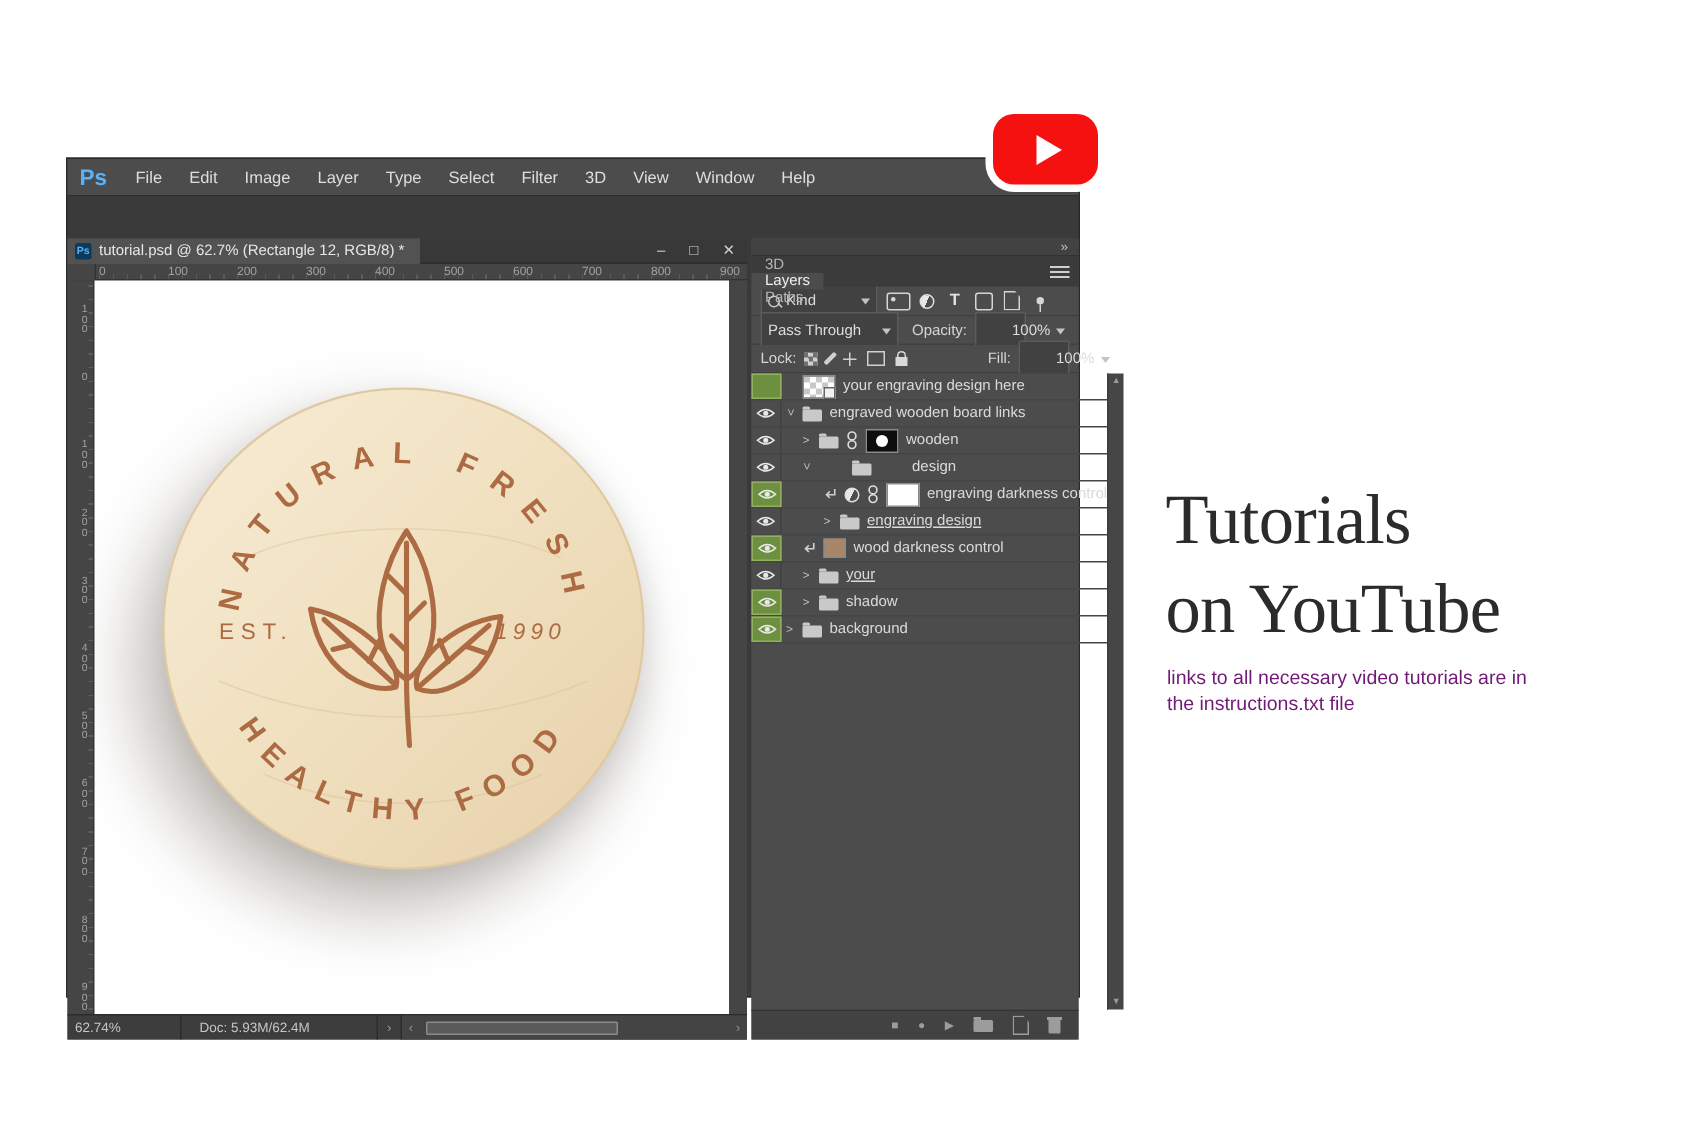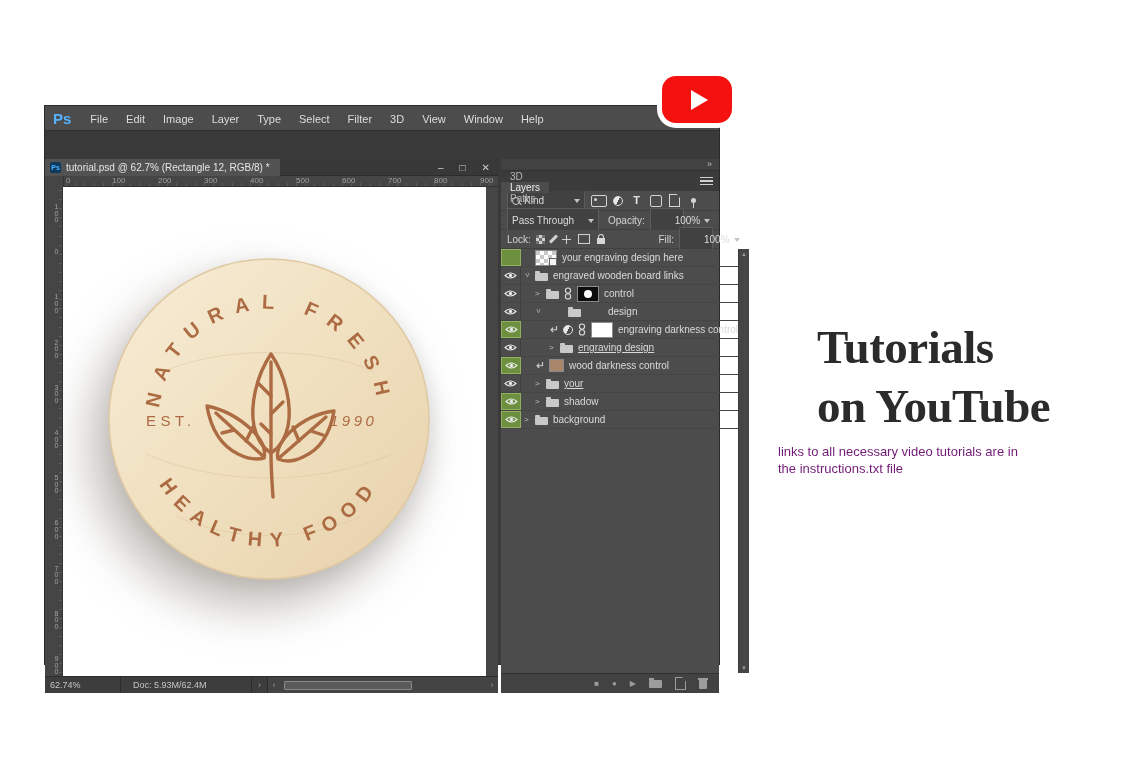--- a/index.html
+++ b/index.html
@@ -118,21 +118,21 @@
   .pb-folder{width:13px;height:8px;background:#9c9c9c;border-radius:1px;position:relative;}
   .pb-folder::before{content:"";position:absolute;left:0;top:-2px;width:5px;height:2px;background:#9c9c9c;}
   .pb-page{width:9px;height:11px;border:1px solid #9c9c9c;clip-path:polygon(0 0,65% 0,100% 35%,100% 100%,0 100%);}
   .pb-trash{width:8px;height:9px;background:#9c9c9c;border-radius:0 0 1px 1px;position:relative;margin-top:2px;}
   .pb-trash::before{content:"";position:absolute;left:-1px;top:-2px;width:10px;height:1.5px;background:#9c9c9c;}
 
   
   .yt-icon{position:absolute;left:662px;top:76px;width:70px;height:47px;background:#f61111;border-radius:14px;box-shadow:0 0 0 5px #fff;display:flex;align-items:center;justify-content:center;z-index:5;}
   .yt-play{width:0;height:0;border-left:17px solid #fff;border-top:10px solid transparent;border-bottom:10px solid transparent;margin-left:4px;}
 
-  .aside-title{position:absolute;left:817px;top:318px;font-family:"Liberation Serif",serif;font-weight:700;font-size:47px;line-height:59px;color:#2b2b2b;letter-spacing:-0.5px;}
+  .aside-title{position:absolute;left:777px;top:318px;font-family:"Liberation Serif",serif;font-weight:400;font-size:47px;line-height:59px;color:#2b2b2b;letter-spacing:-0.5px;}
   .aside-sub{position:absolute;left:778px;top:443px;width:256px;font-size:13px;line-height:17px;color:#701a75;}
 
   
   .arc-text{font-family:"Liberation Sans",sans-serif;fill:#ac6b42;}
 </style>
 </head>
 <body>
 
 <div class="page">
 
@@ -383,21 +383,21 @@
                   </svg>
                 </div>
                 <div class="row-content" style="padding-left: 14px;">
                   <span class="chev">&gt;</span>
                   <span class="folder"></span>
                   <svg width="8" height="13">
                     <circle cx="4" cy="3.6" r="2.6" fill="none" stroke="#dcdcdc" stroke-width="1.1"></circle>
                     <circle cx="4" cy="9.4" r="2.6" fill="none" stroke="#dcdcdc" stroke-width="1.1"></circle>
                   </svg>
                   <span class="thumb mask"></span>
-                  <span class="layer-name">control</span>
+                  <span class="layer-name">wooden</span>
                 </div>
               </div>
               <div class="layer-row">
                 <div class="eye-cell">
                   <svg width="13" height="9">
                     <path d="M1,4.5 Q6.5,-0.5 12,4.5 Q6.5,9.5 1,4.5 Z" fill="none" stroke="#e8e8e8" stroke-width="1.1"></path>
                     <circle cx="6.5" cy="4.5" r="1.7" fill="#e8e8e8"></circle>
                   </svg>
                 </div>
                 <div class="row-content" style="padding-left: 14px; gap: 27px;">

